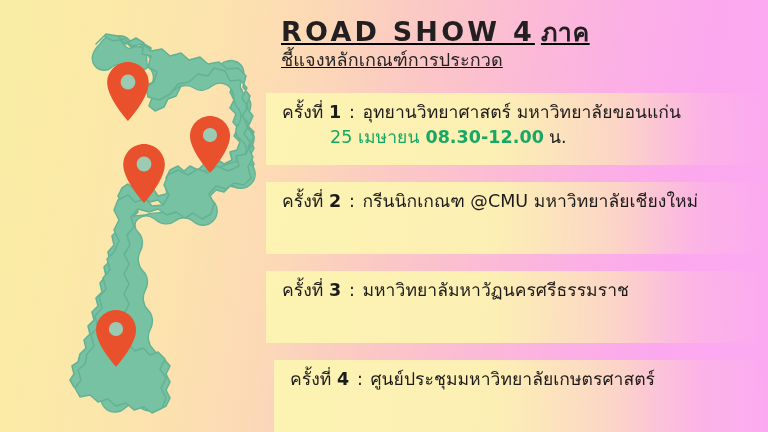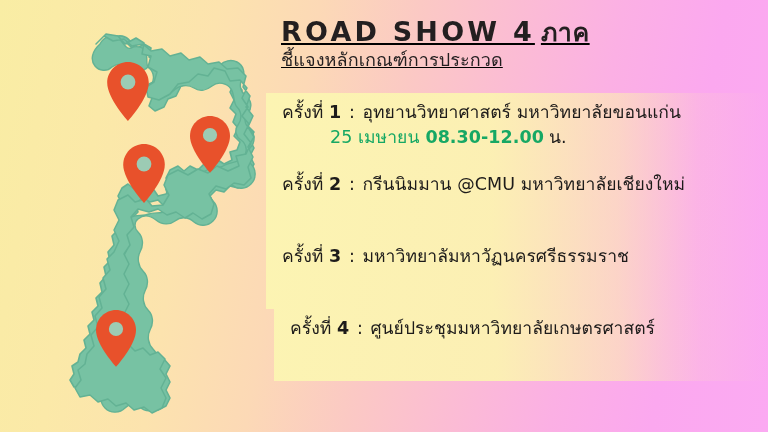--- a/index.html
+++ b/index.html
@@ -89,20 +89,21 @@
   
   .sessions {
     position: absolute;
     left: 0;
     top: 93px;
     width: 502px;
   }
   .session {
     position: relative;
     height: 66px;
+    margin-bottom: 17px;
     padding: 6px 0 0 0;
     background: linear-gradient(90deg,
         rgba(252,246,178,0.92) 0%,
         rgba(252,245,176,0.90) 45%,
         rgba(252,238,178,0.60) 70%,
         rgba(252,230,185,0.18) 86%,
         rgba(252,225,190,0.00) 100%);
   }
   .session:last-child { margin-bottom: 0; margin-left: 8px; }
 
@@ -350,21 +351,21 @@
     </div>
 
     <div class="sessions">
 
       <div class="session">
         <div class="line-main"><span class="label">ครั้งที่</span> <span class="num">1</span> <span class="colon">:</span> <span>อุทยานวิทยาศาสตร์ มหาวิทยาลัยขอนแก่น</span></div>
         <div class="line-date"><span>25</span> <span>เมษายน</span><span class="time">08.30-12.00</span><span class="unit">น.</span></div>
       </div>
 
       <div class="session">
-        <div class="line-main"><span class="label">ครั้งที่</span> <span class="num">2</span> <span class="colon">:</span> <span>กรีนนิมมาน @CMU มหาวิทยาลัยเชียงใหม่</span></div>
+        <div class="line-main"><span class="label">ครั้งที่</span> <span class="num">2</span> <span class="colon">:</span> <span>กรีนนิกเกณฑ @CMU มหาวิทยาลัยเชียงใหม่</span></div>
       </div>
 
       <div class="session">
         <div class="line-main"><span class="label">ครั้งที่</span> <span class="num">3</span> <span class="colon">:</span> <span>มหาวิทยาลัมหาวัฏนครศรีธรรมราช</span></div>
       </div>
 
       <div class="session">
         <div class="line-main"><span class="label">ครั้งที่</span> <span class="num">4</span> <span class="colon">:</span> <span>ศูนย์ประชุมมหาวิทยาลัยเกษตรศาสตร์</span></div>
       </div>
 

